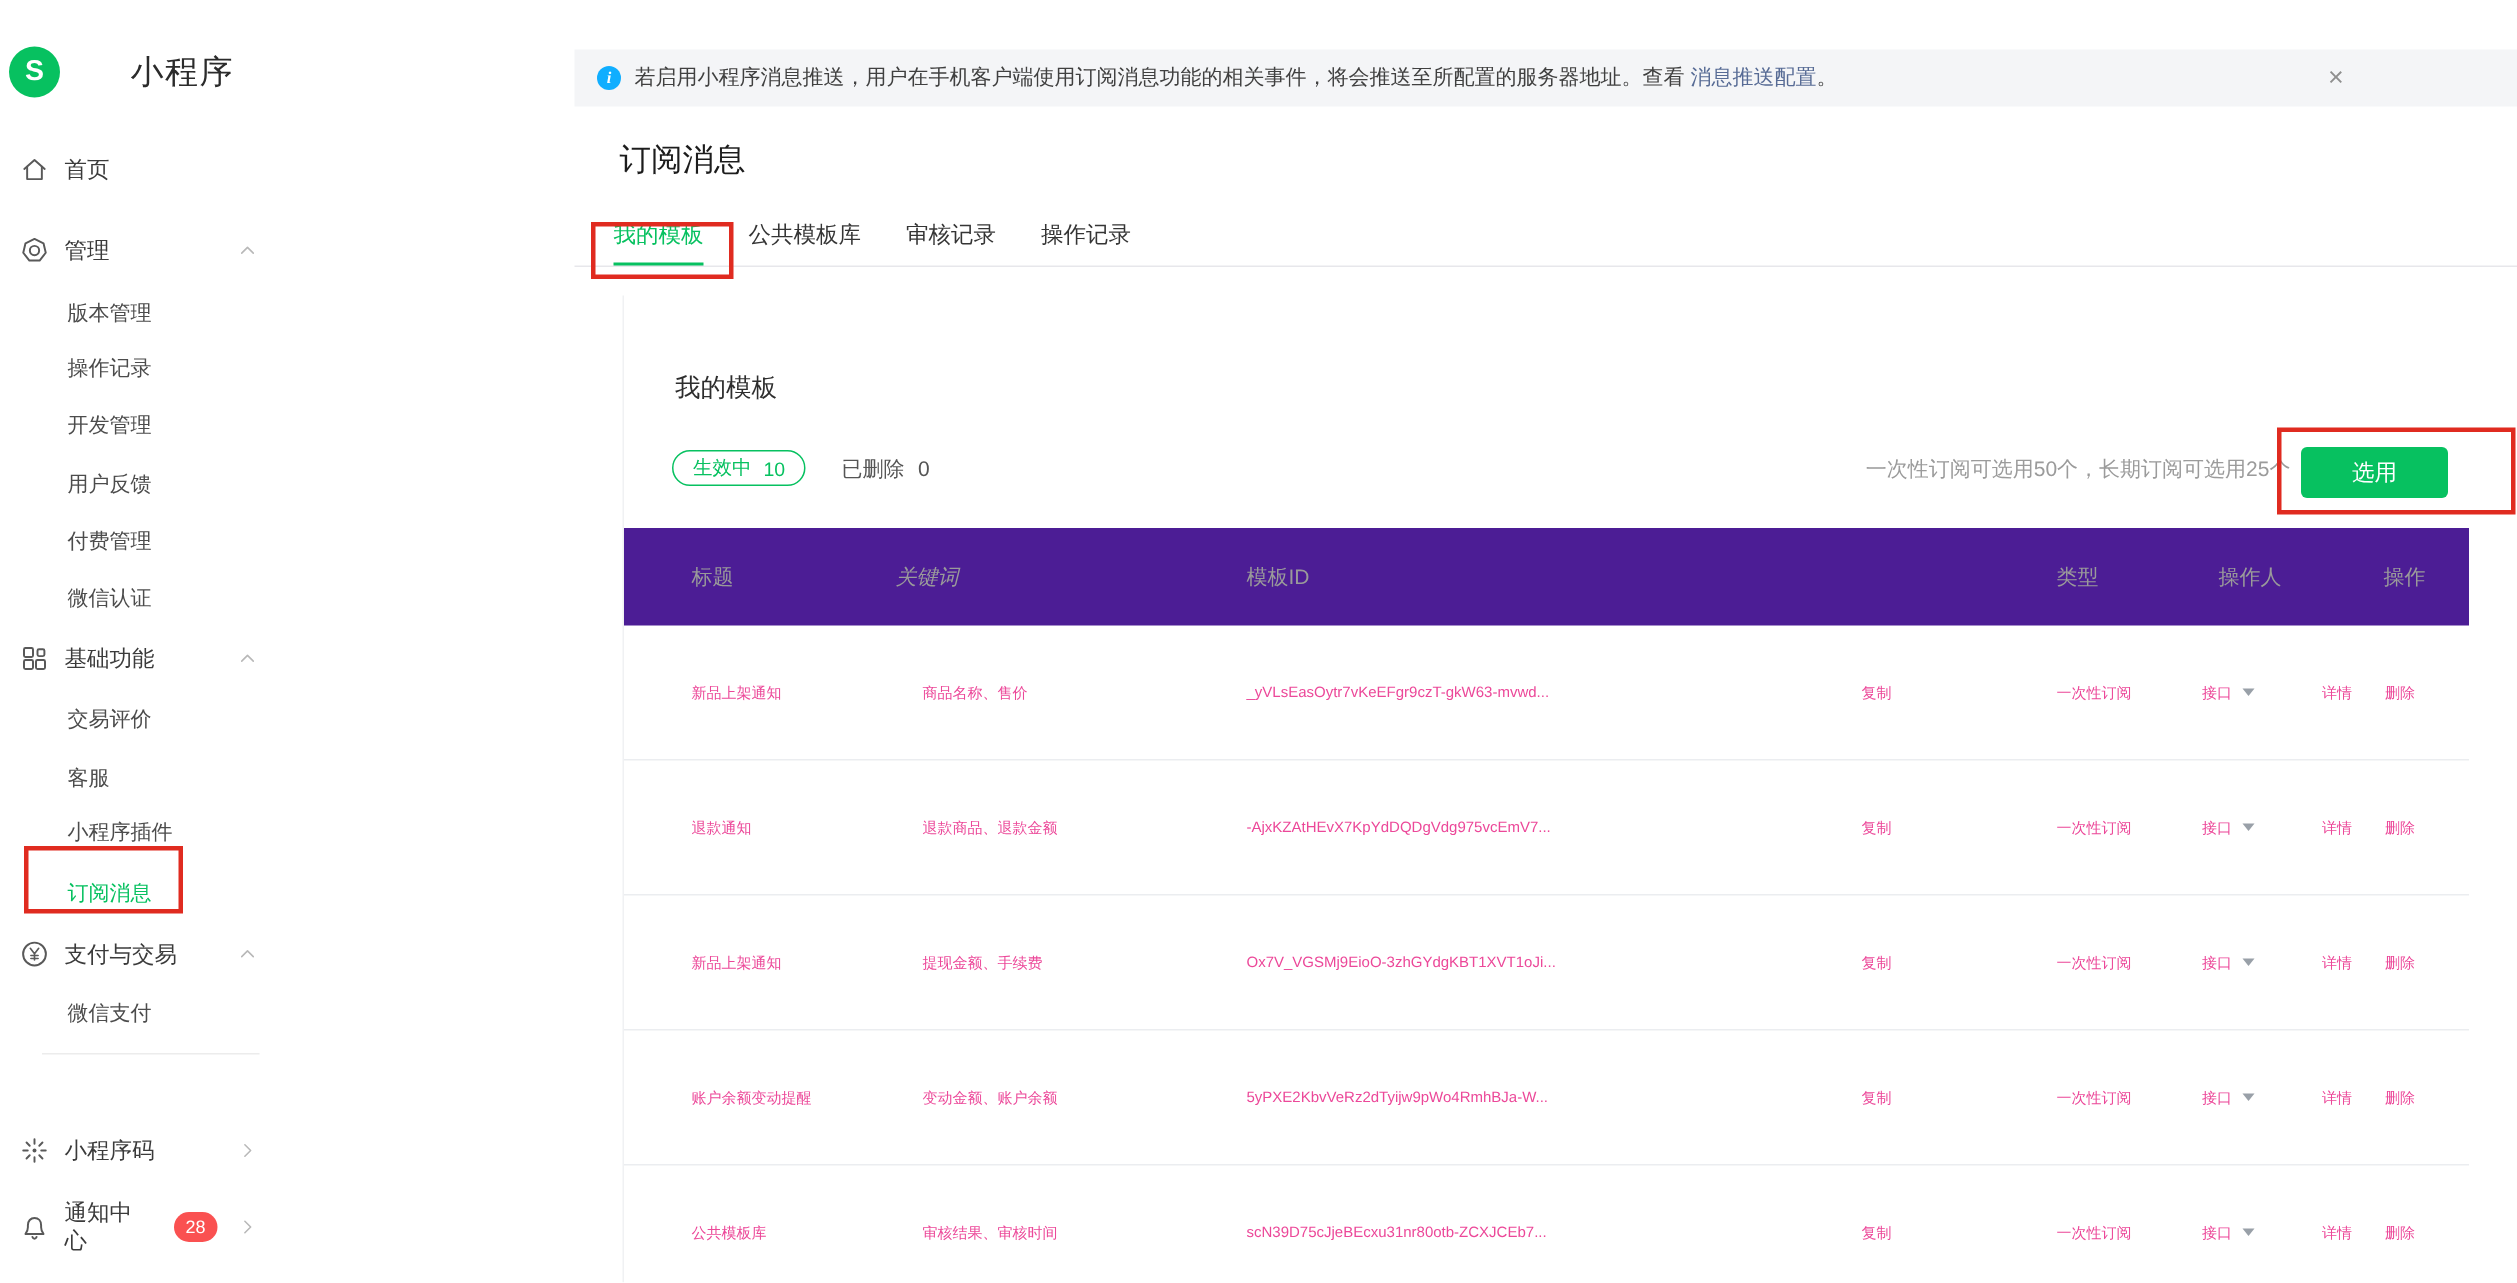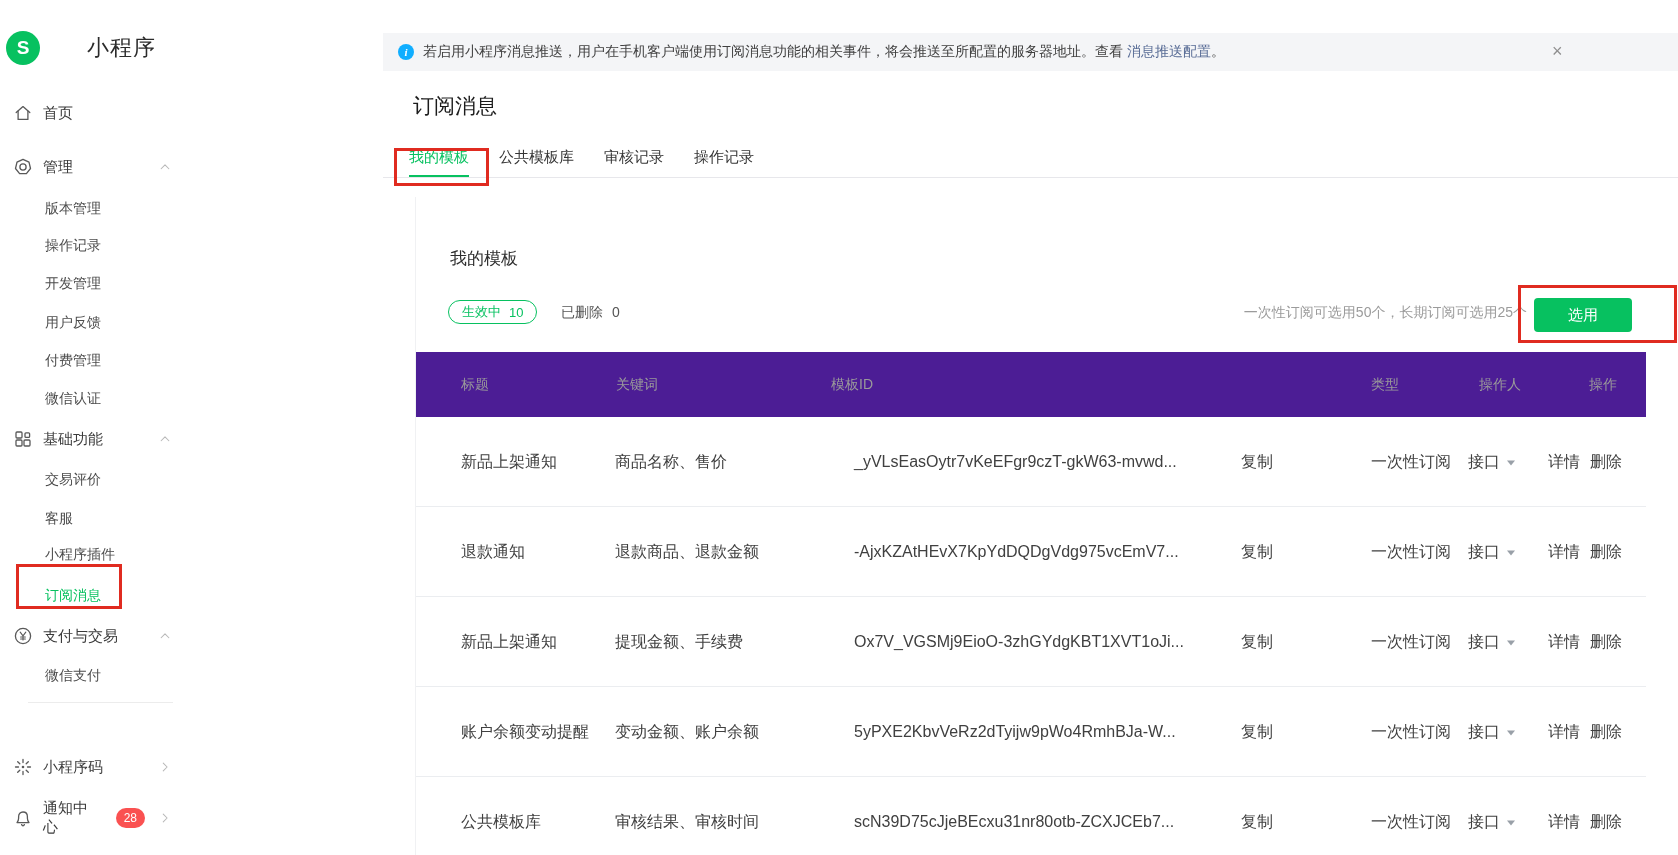--- a/index.html
+++ b/index.html
@@ -53,26 +53,26 @@
   .deleted-filter { position: absolute; left: 145px; top: 102px; height: 26px; line-height: 26px;
     font-size: 14px; color: #555; cursor: pointer; display: flex; gap: 9px; }
   .quota-hint { position: absolute; right: 118px; top: 107px; font-size: 14px; color: #9b9b9b; }
   .select-btn { position: absolute; left: 1118px; top: 101px; width: 98px; height: 34px; background: #07c160;
     color: #fff; font-size: 15px; border: none; border-radius: 4px; cursor: pointer;
     font-family: "Liberation Sans", sans-serif; }
 
   
   .thead { position: absolute; left: 0; top: 155px; width: 1230px; height: 65px; background: #4c1d95; }
   .th { position: absolute; top: 0; line-height: 65px; font-size: 14px; color: #9a9a9a; white-space: nowrap; }
-  .th-title { left: 45px; }  .th-kw { left: 200px; }  .th-id { left: 415px; }
+  .th-title { left: 45px; }  .th-kw { left: 181px; font-style: italic; }  .th-id { left: 415px; }
   .th-type { left: 955px; }  .th-op { left: 1063px; } .th-act { left: 1173px; }
   .rows { position: absolute; left: 0; top: 220px; width: 1230px; }
   .trow { position: relative; height: 90px; border-bottom: 1px solid #ebedf0; }
-  .cell { position: absolute; top: 50%; transform: translateY(-50%); font-size: 16px; color: #404040; white-space: nowrap; }
-  .c-title { left: 45px; }  .c-kw { left: 199px; }  .c-id { left: 415px; margin-left: 23px; }
+  .cell { position: absolute; top: 50%; transform: translateY(-50%); font-size: 10px; color: #ec4899; white-space: nowrap; }
+  .c-title { left: 45px; }  .c-kw { left: 199px; }  .c-id { left: 415px; }
   .c-copy { left: 825px; }  .c-type { left: 955px; } .c-op { left: 1052px; cursor: pointer; }
   .c-detail { left: 1132px; } .c-del { left: 1174px; }
   .caret { display: inline-block; width: 0; height: 0; border-left: 4.5px solid transparent;
     border-right: 4.5px solid transparent; border-top: 5px solid #99a0a8; margin-left: 7px; vertical-align: 1px; }
 
   
   .anno { position: absolute; border: 3px solid #e02b20; pointer-events: none; z-index: 50; background: transparent; }
   .anno-tab { left: 394px; top: 148px; width: 95px; height: 38px; }
   .anno-side { left: 16px; top: 564px; width: 106px; height: 45px; }
   .anno-btn { left: 1518px; top: 285px; width: 159px; height: 58px; }

